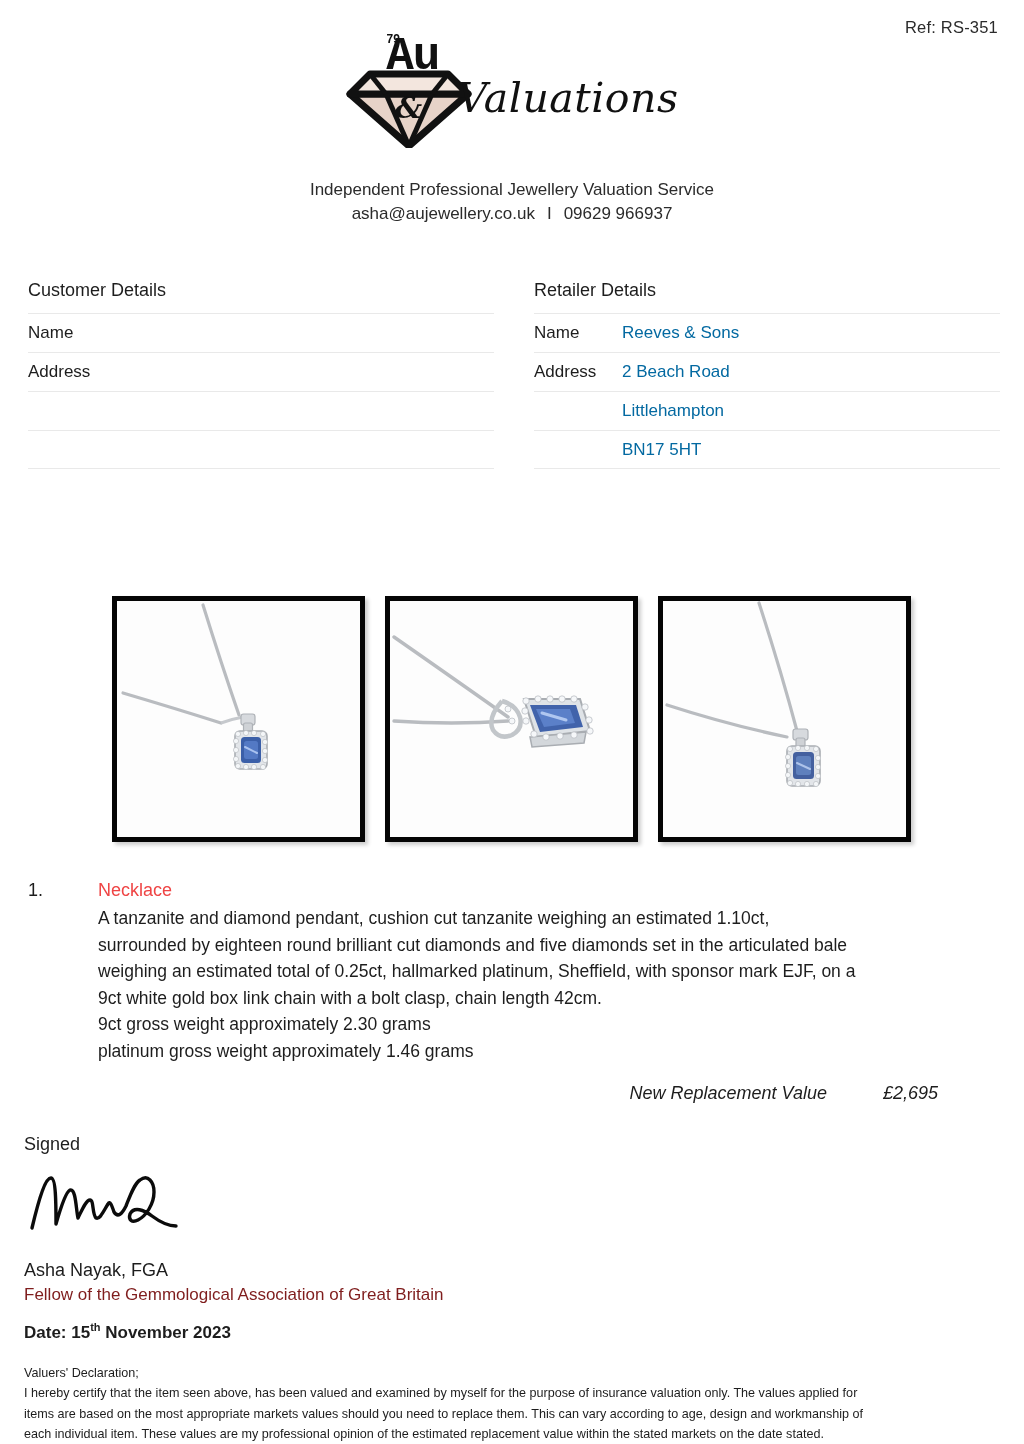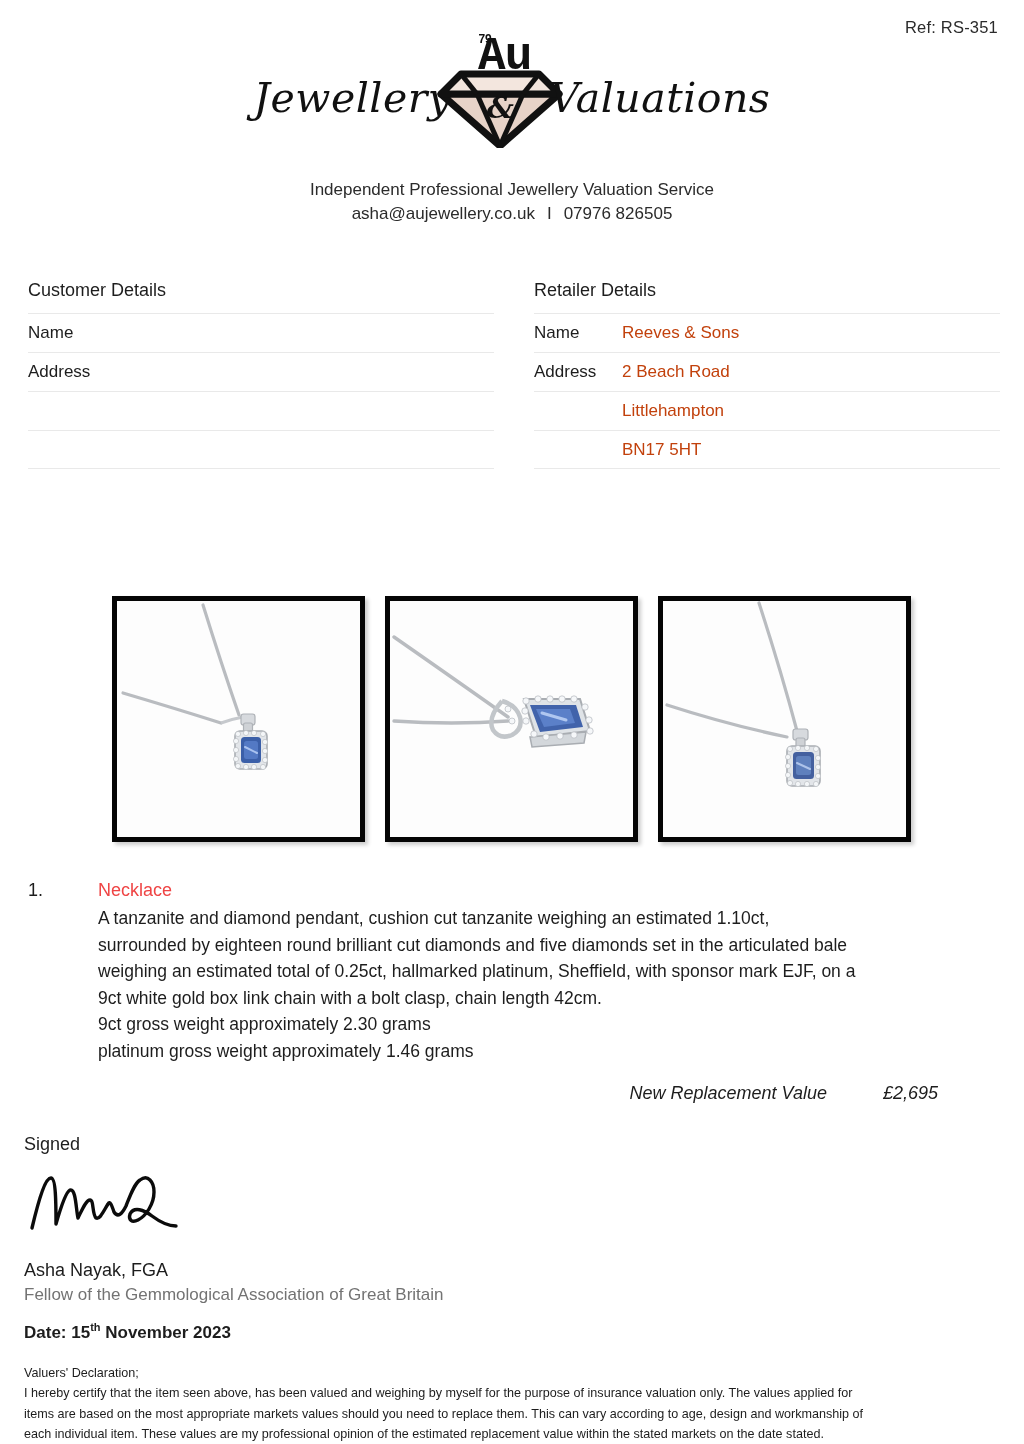--- a/index.html
+++ b/index.html
@@ -140,21 +140,21 @@
   }
   .det-row:last-child { border-bottom: 1px solid #e9e9e9; }
   .det-label {
     width: 88px;
     flex: 0 0 88px;
     font-size: 17px;
     color: #1d1d1d;
   }
   .det-value {
     font-size: 17px;
-    color: #c2410c;
+    color: #0369a1;
   }
 
   
   .doc-title {
     position: absolute;
     top: 492px;
     left: 0;
     width: 1024px;
     text-align: center;
     font-size: 40px;
@@ -247,21 +247,21 @@
     top: 1252px;
     left: 24px;
     font-size: 18px;
     color: #1d1d1d;
   }
   .sig-title {
     position: absolute;
     top: 1277px;
     left: 24px;
     font-size: 17px;
-    color: #737373;
+    color: #7f1d1d;
   }
   .sig-date {
     position: absolute;
     top: 1313px;
     left: 24px;
     font-size: 17px;
     font-weight: 600;
     color: #1d1d1d;
   }
   .sig-date sup { font-size: 11px; vertical-align: super; }
@@ -279,21 +279,20 @@
 </style>
 </head>
 <body>
 
 <div class="page">
 
   <div class="ref-line">Ref: RS-351</div>
 
   <div class="logo-block">
     <div class="logo-row">
-      <span class="script-word left">Jewellery</span>
 
       <span class="diamond-mark">
         <span class="atomic">79.</span>
         <span class="au">Au</span>
         <svg width="126" height="80" viewBox="0 0 126 80">
           <polygon points="4,26 122,26 63,78" fill="#e7d3c8" stroke="#111" stroke-width="7" stroke-linejoin="round"></polygon>
           <polygon points="4,26 24,6 102,6 122,26" fill="#f3e6de" stroke="#111" stroke-width="7" stroke-linejoin="round"></polygon>
           <line x1="4" y1="26" x2="122" y2="26" stroke="#111" stroke-width="6"></line>
           <line x1="24" y1="6" x2="40" y2="26" stroke="#111" stroke-width="5"></line>
           <line x1="102" y1="6" x2="86" y2="26" stroke="#111" stroke-width="5"></line>
@@ -303,21 +302,21 @@
         <span class="amp">&amp;</span>
       </span>
 
       <span class="script-word right">Valuations</span>
     </div>
   </div>
 
   <div class="tagline">
     <div>Independent Professional Jewellery Valuation Service</div>
     <div>
-      <span>asha@aujewellery.co.uk</span><span class="contact-sep">I</span><span>07976 826505</span>
+      <span>asha@aujewellery.co.uk</span><span class="contact-sep">I</span><span>09629 966937</span>
     </div>
   </div>
 
   <div class="details">
 
     <div class="details-col">
       <div class="details-title">Customer Details</div>
       <div class="det-row">
         <span class="det-label">Name</span>
         <span class="det-value"></span>
@@ -488,19 +487,19 @@
   </div>
 
   <div class="sig-name">Asha Nayak, FGA</div>
   <div class="sig-title">Fellow of the Gemmological Association of Great Britain</div>
   <div class="sig-date">
     <span>Date: 15</span><sup>th</sup><span> November 2023</span>
   </div>
 
   <div class="declaration">
     <div>Valuers' Declaration;</div>
-    <div>I hereby certify that the item seen above, has been valued and weighing by myself for the purpose of insurance valuation only. The values applied for</div>
+    <div>I hereby certify that the item seen above, has been valued and examined by myself for the purpose of insurance valuation only. The values applied for</div>
     <div>items are based on the most appropriate markets values should you need to replace them. This can vary according to age, design and workmanship of</div>
     <div>each individual item. These values are my professional opinion of the estimated replacement value within the stated markets on the date stated.</div>
     <div>For full glossary, terms and conditions and notes to the schedule, please visit www.aujewellery.co.uk/terms.</div>
   </div>
 
 </div>
 
 </body></html>

